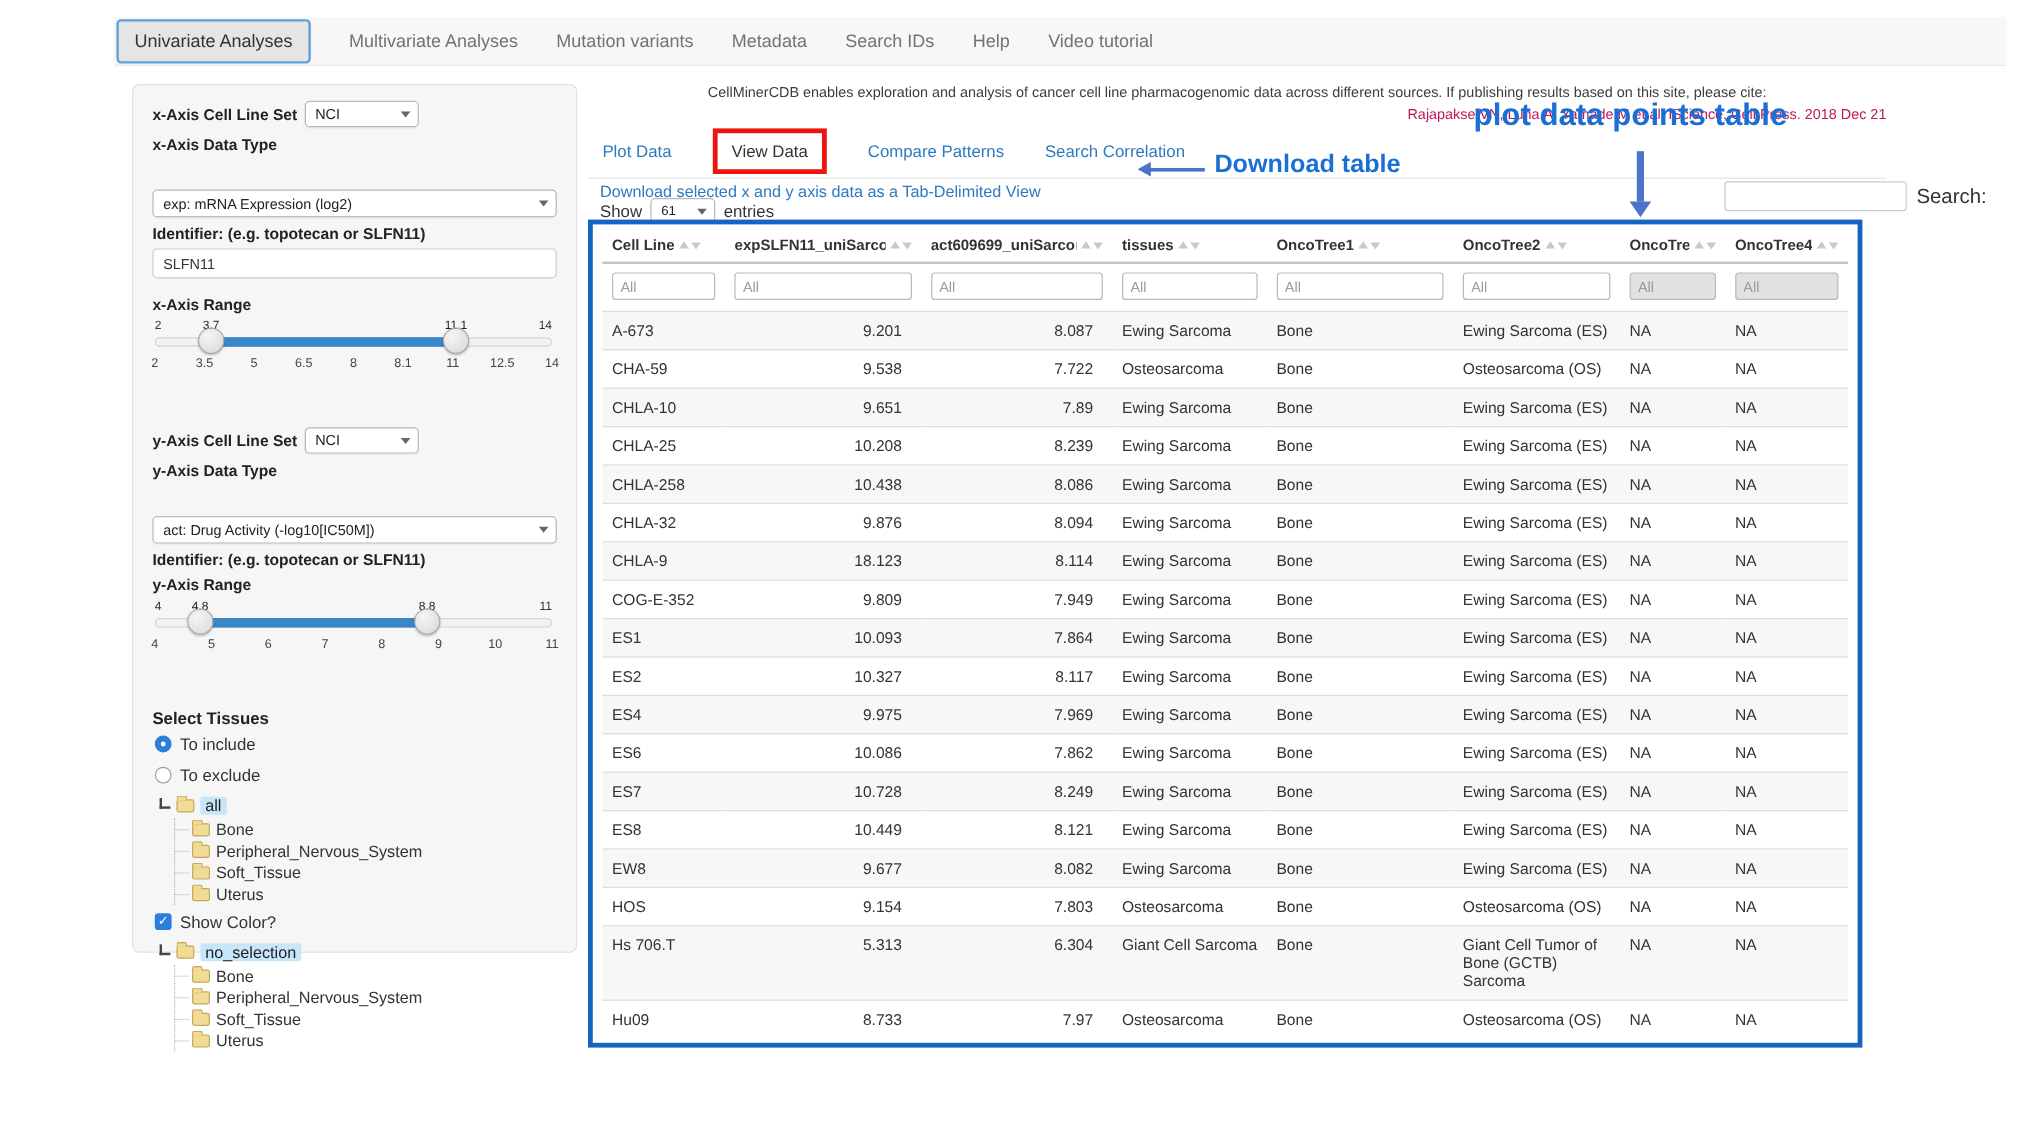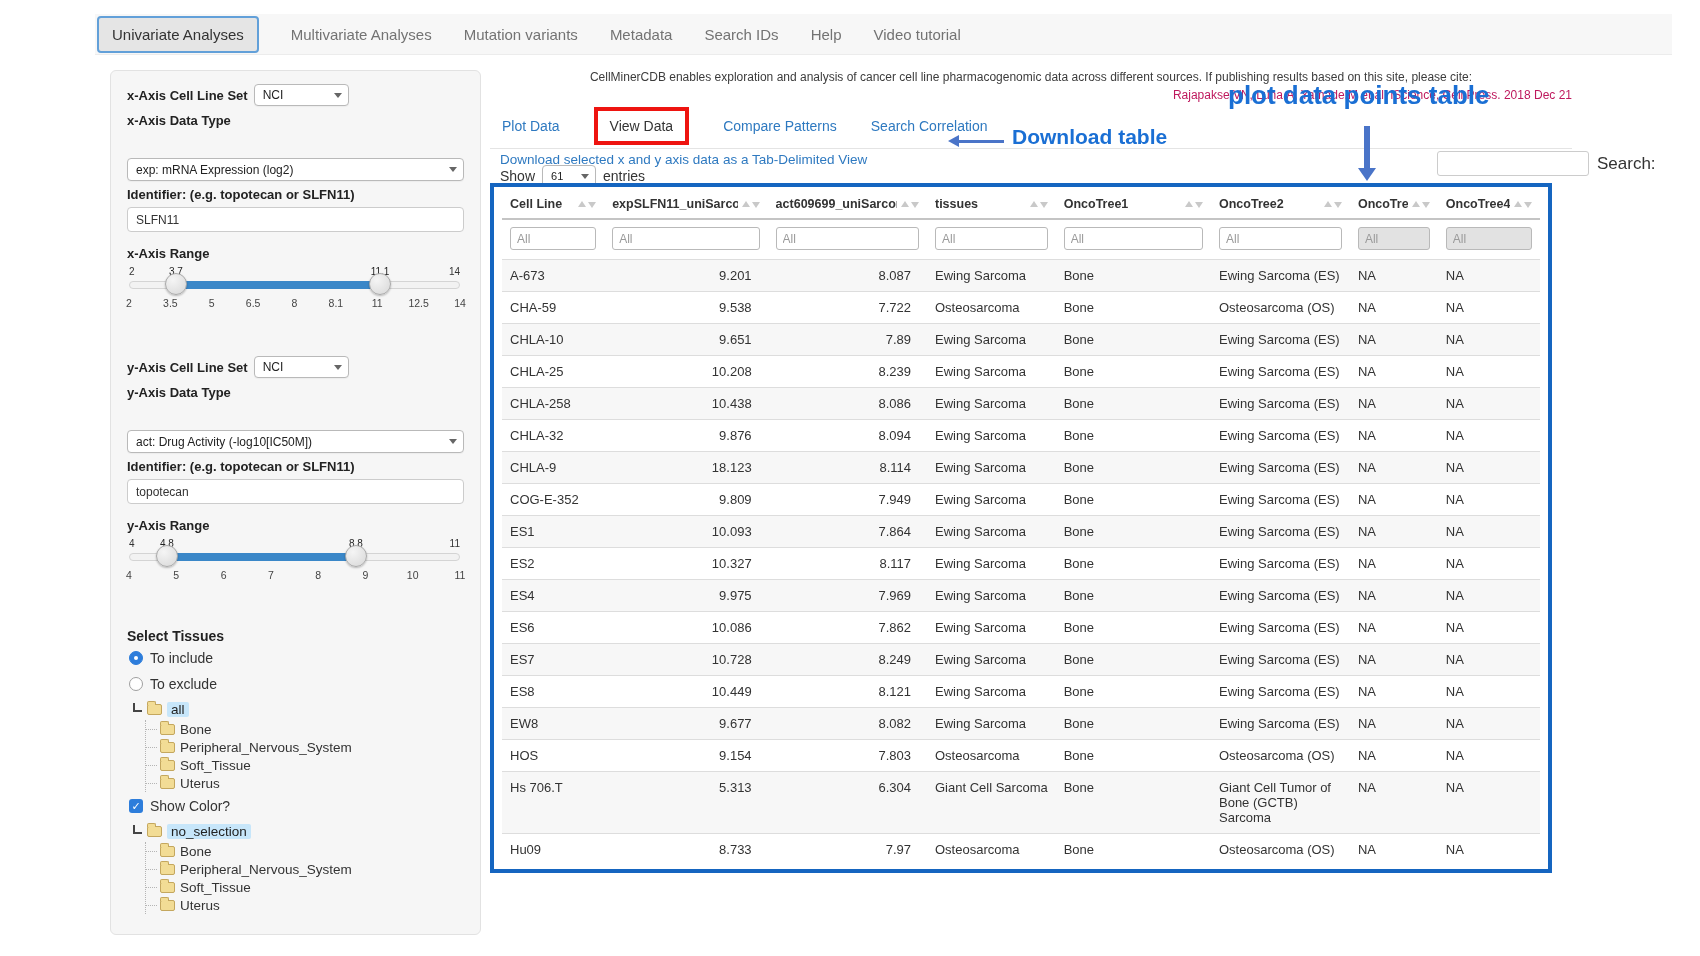--- a/index.html
+++ b/index.html
@@ -7,21 +7,21 @@
 
   
   .topnav { position:absolute; left:95px; top:14px; width:1577px; height:41px;
             background:#f7f7f7; border-bottom:1px solid #ececec;
             display:flex; align-items:center; gap:32px; padding:0 2px; }
   .nav-item { font-size:15px; color:#737373; white-space:nowrap; cursor:default; }
   .nav-item.active { background:#e5e5e5; border:2px solid #62a0d9; border-radius:4px;
                      padding:8px 13px; color:#333; }
 
   
-  .sidebar { position:absolute; left:110px; top:70px; width:371px; height:865px;
+  .sidebar { position:absolute; left:110px; top:70px; width:371px; height:724px;
              background:#f6f6f6; border:1px solid #e2e2e2; border-radius:6px;
              padding:13px 16px; font-size:13px; color:#222; }
   .frow { display:flex; align-items:center; gap:6px; margin-bottom:7px; }
   .blab { font-weight:bold; font-size:13px; margin-bottom:5px; display:block; }
   .sel { position:relative; background:#fff; border:1px solid #b9b9b9; border-radius:4px;
          height:22px; display:flex; align-items:center; padding:0 20px 0 8px;
          font-size:12px; color:#222; box-shadow:0 1px 1px rgba(0,0,0,.04); }
   .sel.small { width:95px; }
   .sel.wide { width:100%; height:23px; margin-bottom:6px;margin-top:30px; }
   .chev { position:absolute; right:6px; top:8px; width:0; height:0;
@@ -94,21 +94,21 @@
   .arrow-left { position:absolute; left:958px; top:140px; width:46px; height:3px; background:#4a74c8; }
   .arrow-left::before { content:""; position:absolute; left:-10px; top:-5px; width:0; height:0;
                         border-top:6.5px solid transparent; border-bottom:6.5px solid transparent;
                         border-right:11px solid #4a74c8; }
 
   
   .table-box { position:absolute; left:490px; top:183px; width:1062px; height:690px;
                border:4px solid #1565c0; background:#fff; overflow:hidden; padding:0 8px; }
   table { width:100%; border-collapse:collapse; table-layout:fixed; font-size:13px; color:#333; }
   thead th { text-align:left; padding:10px 8px 7px; border-bottom:2px solid #c4c4c4; }
-  .th-in { display:flex; align-items:center; justify-content:space-between; gap:4px; }
+  .th-in { display:flex; align-items:center; justify-content:flex-start; gap:4px; }
   .th-lab { font-weight:bold; font-size:12.5px; white-space:nowrap; overflow:hidden; }
   .sort { display:inline-flex; gap:2px; flex:0 0 auto; }
   .sort i { width:0; height:0; display:block; }
   .sort .up { border-left:4px solid transparent; border-right:4px solid transparent; border-bottom:6px solid #c9c9c9; }
   .sort .dn { border-left:4px solid transparent; border-right:4px solid transparent; border-top:6px solid #c9c9c9; margin-top:1px; }
   tr.filters td { padding:7px 8px 9px; }
   .filter { width:100%; height:23px; border:1px solid #b9b9b9; border-radius:3px; background:#fff;
             padding:0 6px; font-size:12px; color:#555; font-family:"Liberation Sans", sans-serif; }
   .filter::placeholder { color:#9a9a9a; }
   .filter.gray { background:#e2e2e2; }
@@ -173,21 +173,20 @@
       <span>NCI</span>
       <i class="chev"></i>
     </div>
   </div>
   <span class="blab">y-Axis Data Type</span>
   <div class="sel wide">
     <span>act: Drug Activity (-log10[IC50M])</span>
     <i class="chev"></i>
   </div>
   <span class="blab">Identifier: (e.g. topotecan or SLFN11)</span>
-  <input class="txt" value="topotecan" style="">
   <span class="blab" style="margin-top:6px">y-Axis Range</span>
   <div class="slider" id="slider-y">
       <span class="sl-min">4</span>
       <span class="sl-max">11</span>
       <span class="sl-track"></span>
       <span class="sl-fill" style="left: 11.4286%; width: 57.1429%;"></span>
       <span class="sl-hlab" style="left: 11.4286%;">4.8</span>
       <span class="sl-hlab" style="left: 68.5714%;">8.8</span>
       <span class="sl-handle" style="left: 11.4286%;"></span>
       <span class="sl-handle" style="left: 68.5714%;"></span>

